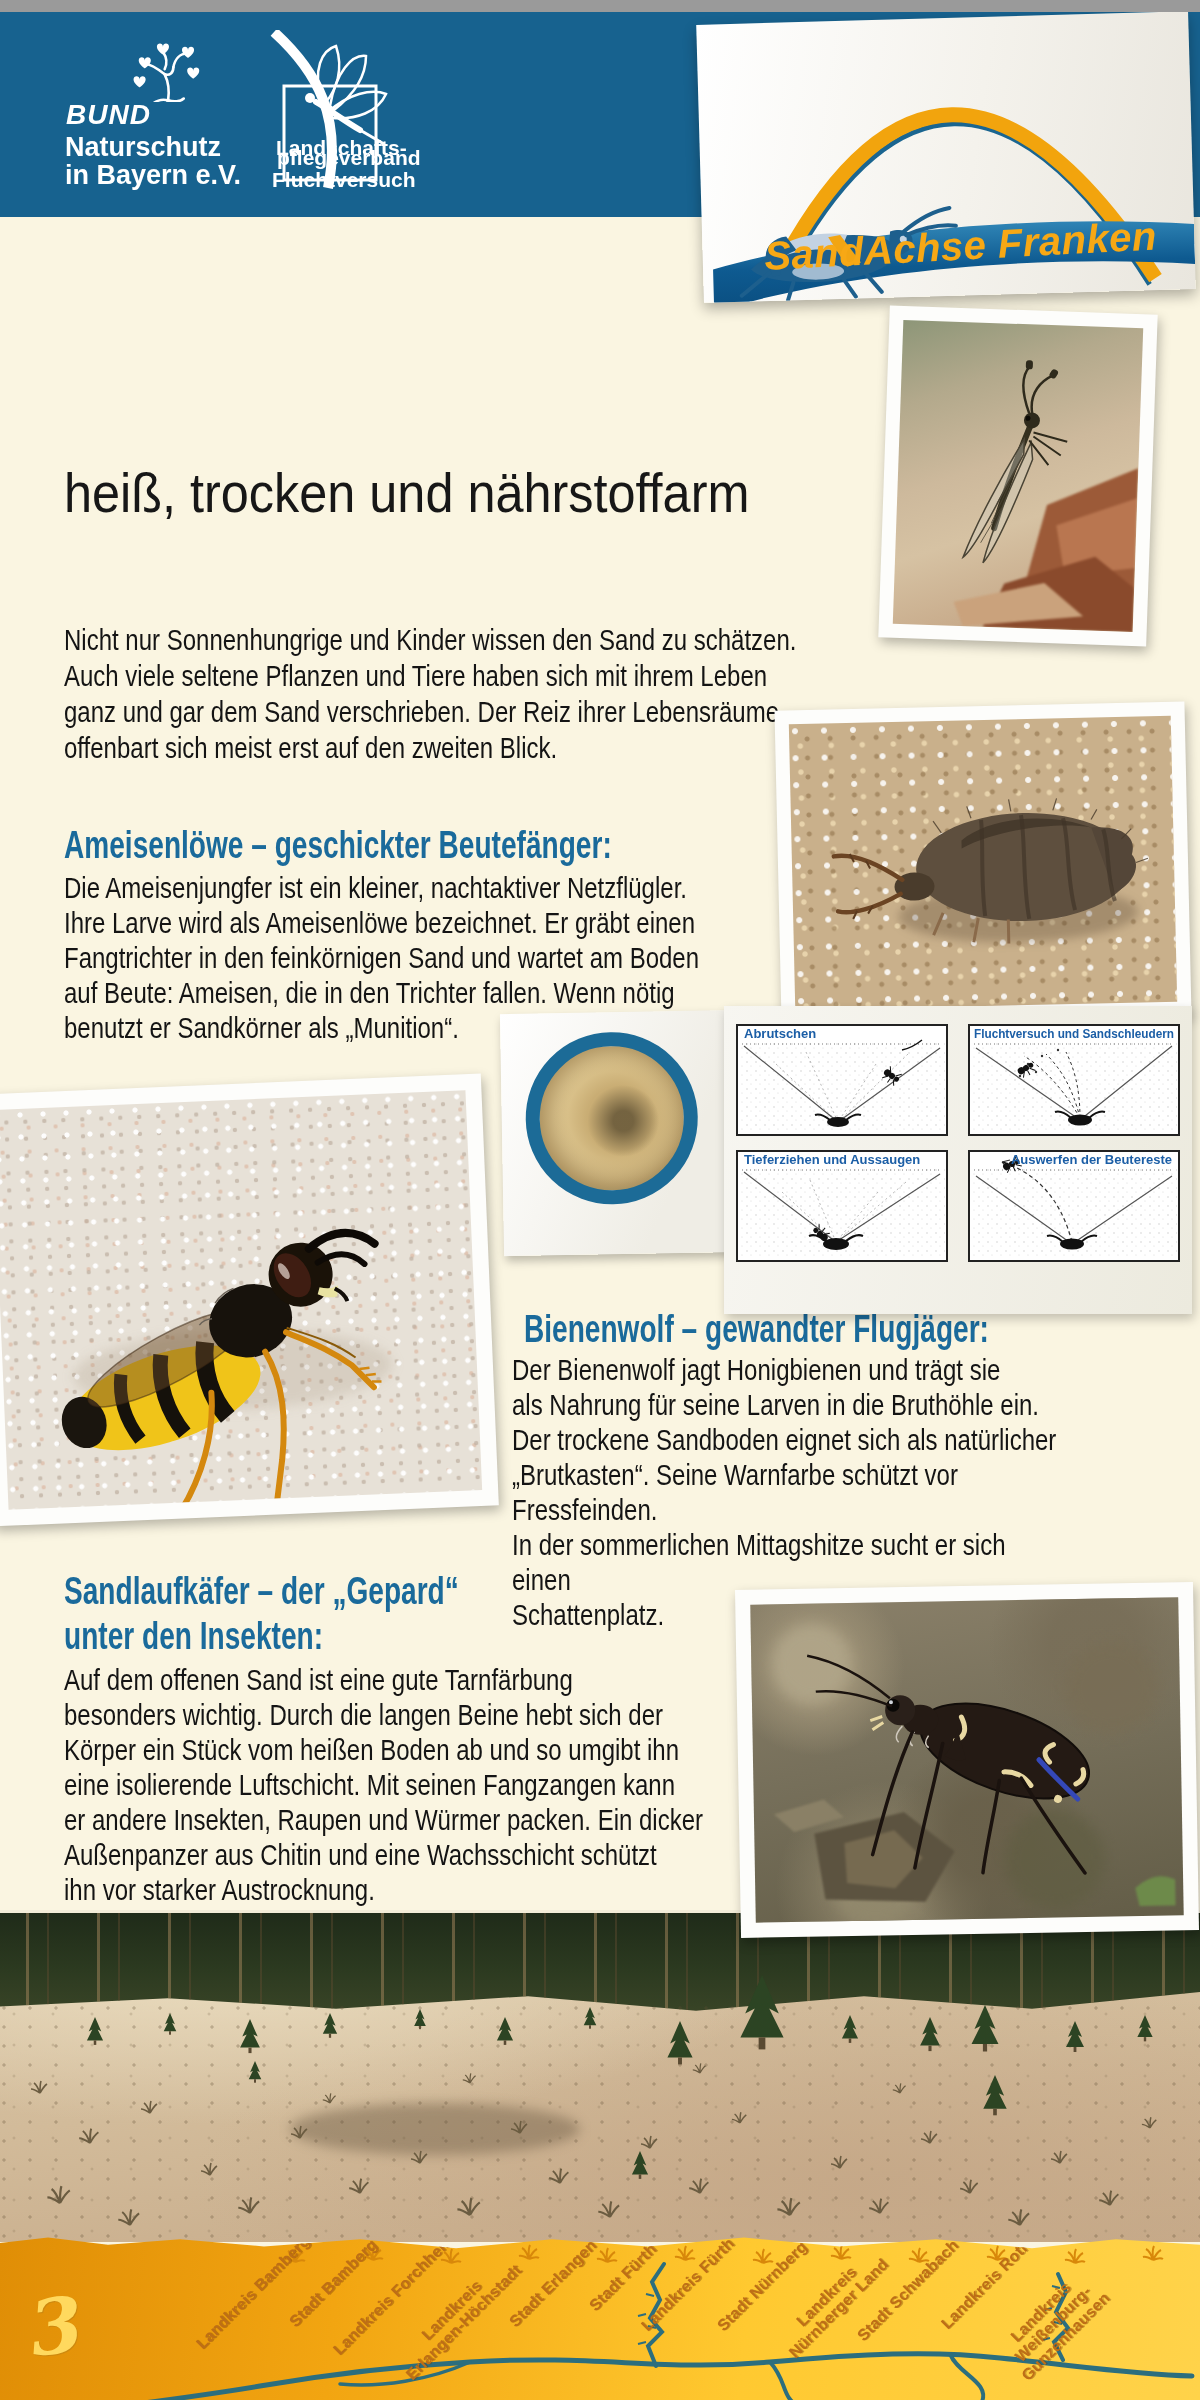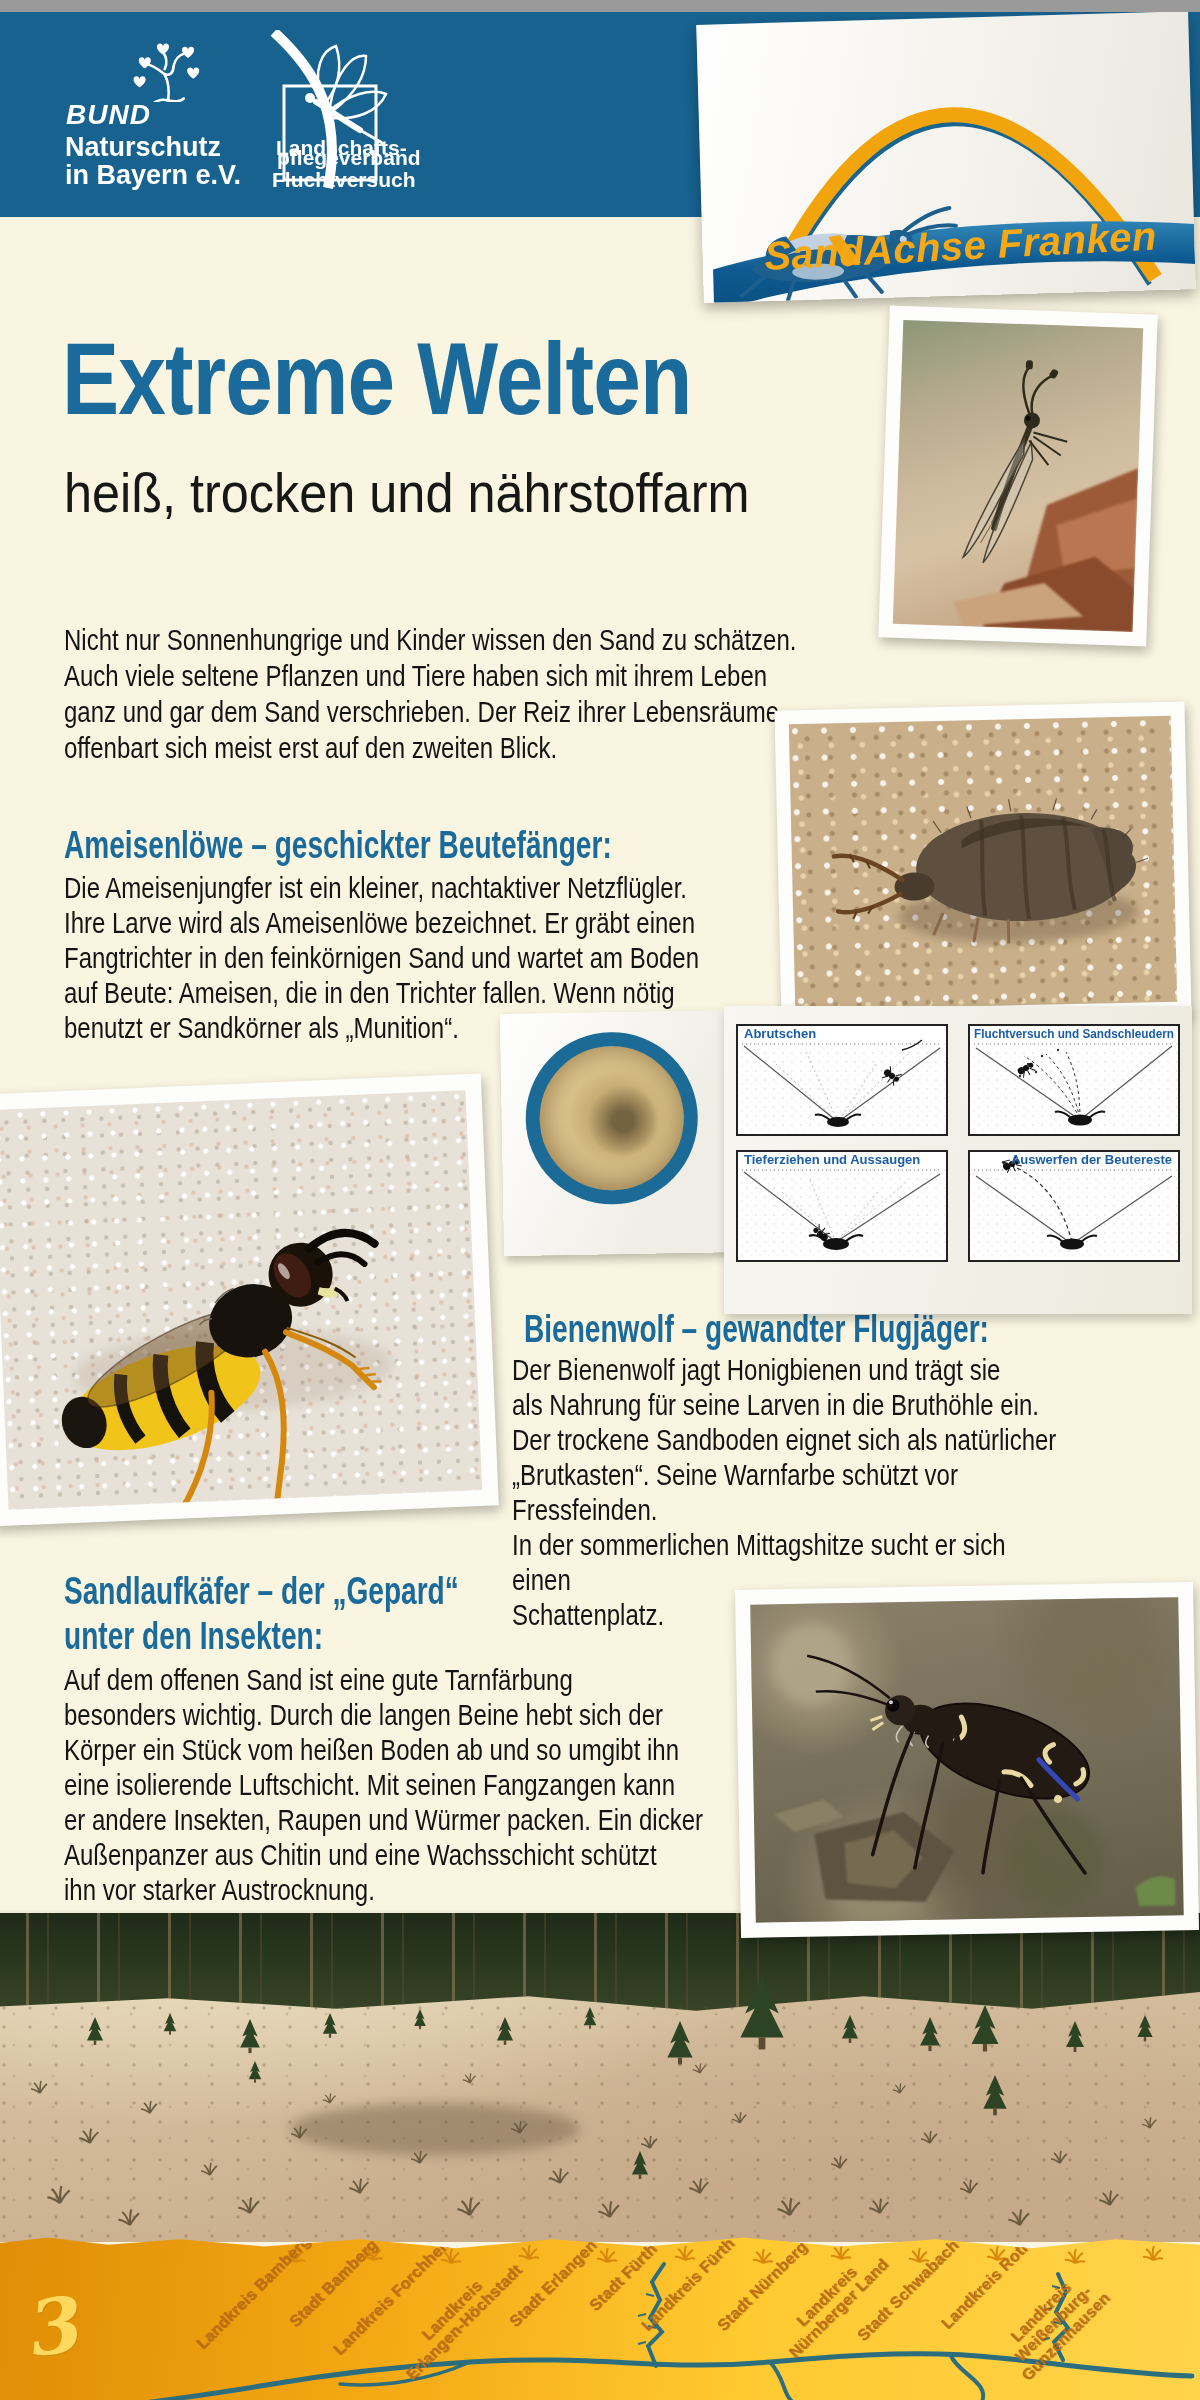--- a/index.html
+++ b/index.html
@@ -176,21 +176,20 @@
         <path d="M168,62 C182,58 192,64 190,74 C188,84 176,88 166,84 Z" fill="#1d5f8d"></path>
         <circle cx="181" cy="70" r="3.5" fill="#c3d2e2"></circle>
         <path d="M182,62 C200,48 214,42 228,40 M184,66 C204,58 220,56 234,58" stroke="#1d5f8d" stroke-width="4" fill="none" stroke-linecap="round"></path>
         <path d="M50,104 C36,84 44,66 64,64 L74,78 C60,82 54,92 58,102 Z" fill="#1d5f8d"></path>
         <path d="M46,100 L18,122 M120,108 L132,126 M140,100 L158,122 M70,110 L64,128" stroke="#1d5f8d" stroke-width="4" stroke-linecap="round"></path>
       </g>
     </svg>
     <div class="abs sa-ribbon-text">SandAchse Franken</div>
   </div>
 
-  <div class="abs title"><span class="cx sx84">Extreme Welten</span></div>
   <div class="abs subtitle"><span class="cx sx90">heiß, trocken und nährstoffarm</span></div>
   <div class="abs intro"><span class="cx sx80">Nicht nur Sonnenhungrige und Kinder wissen den Sand zu schätzen.
 Auch viele seltene Pflanzen und Tiere haben sich mit ihrem Leben
 ganz und gar dem Sand verschrieben. Der Reiz ihrer Lebensräume
 offenbart sich meist erst auf den zweiten Blick.</span></div>
 
   <div class="abs sec-head s1h"><span class="cx sx72">Ameisenlöwe – geschickter Beutefänger:</span></div>
   <div class="abs sec-body s1b"><span class="cx sx80">Die Ameisenjungfer ist ein kleiner, nachtaktiver Netzflügler.
 Ihre Larve wird als Ameisenlöwe bezeichnet. Er gräbt einen
 Fangtrichter in den feinkörnigen Sand und wartet am Boden

